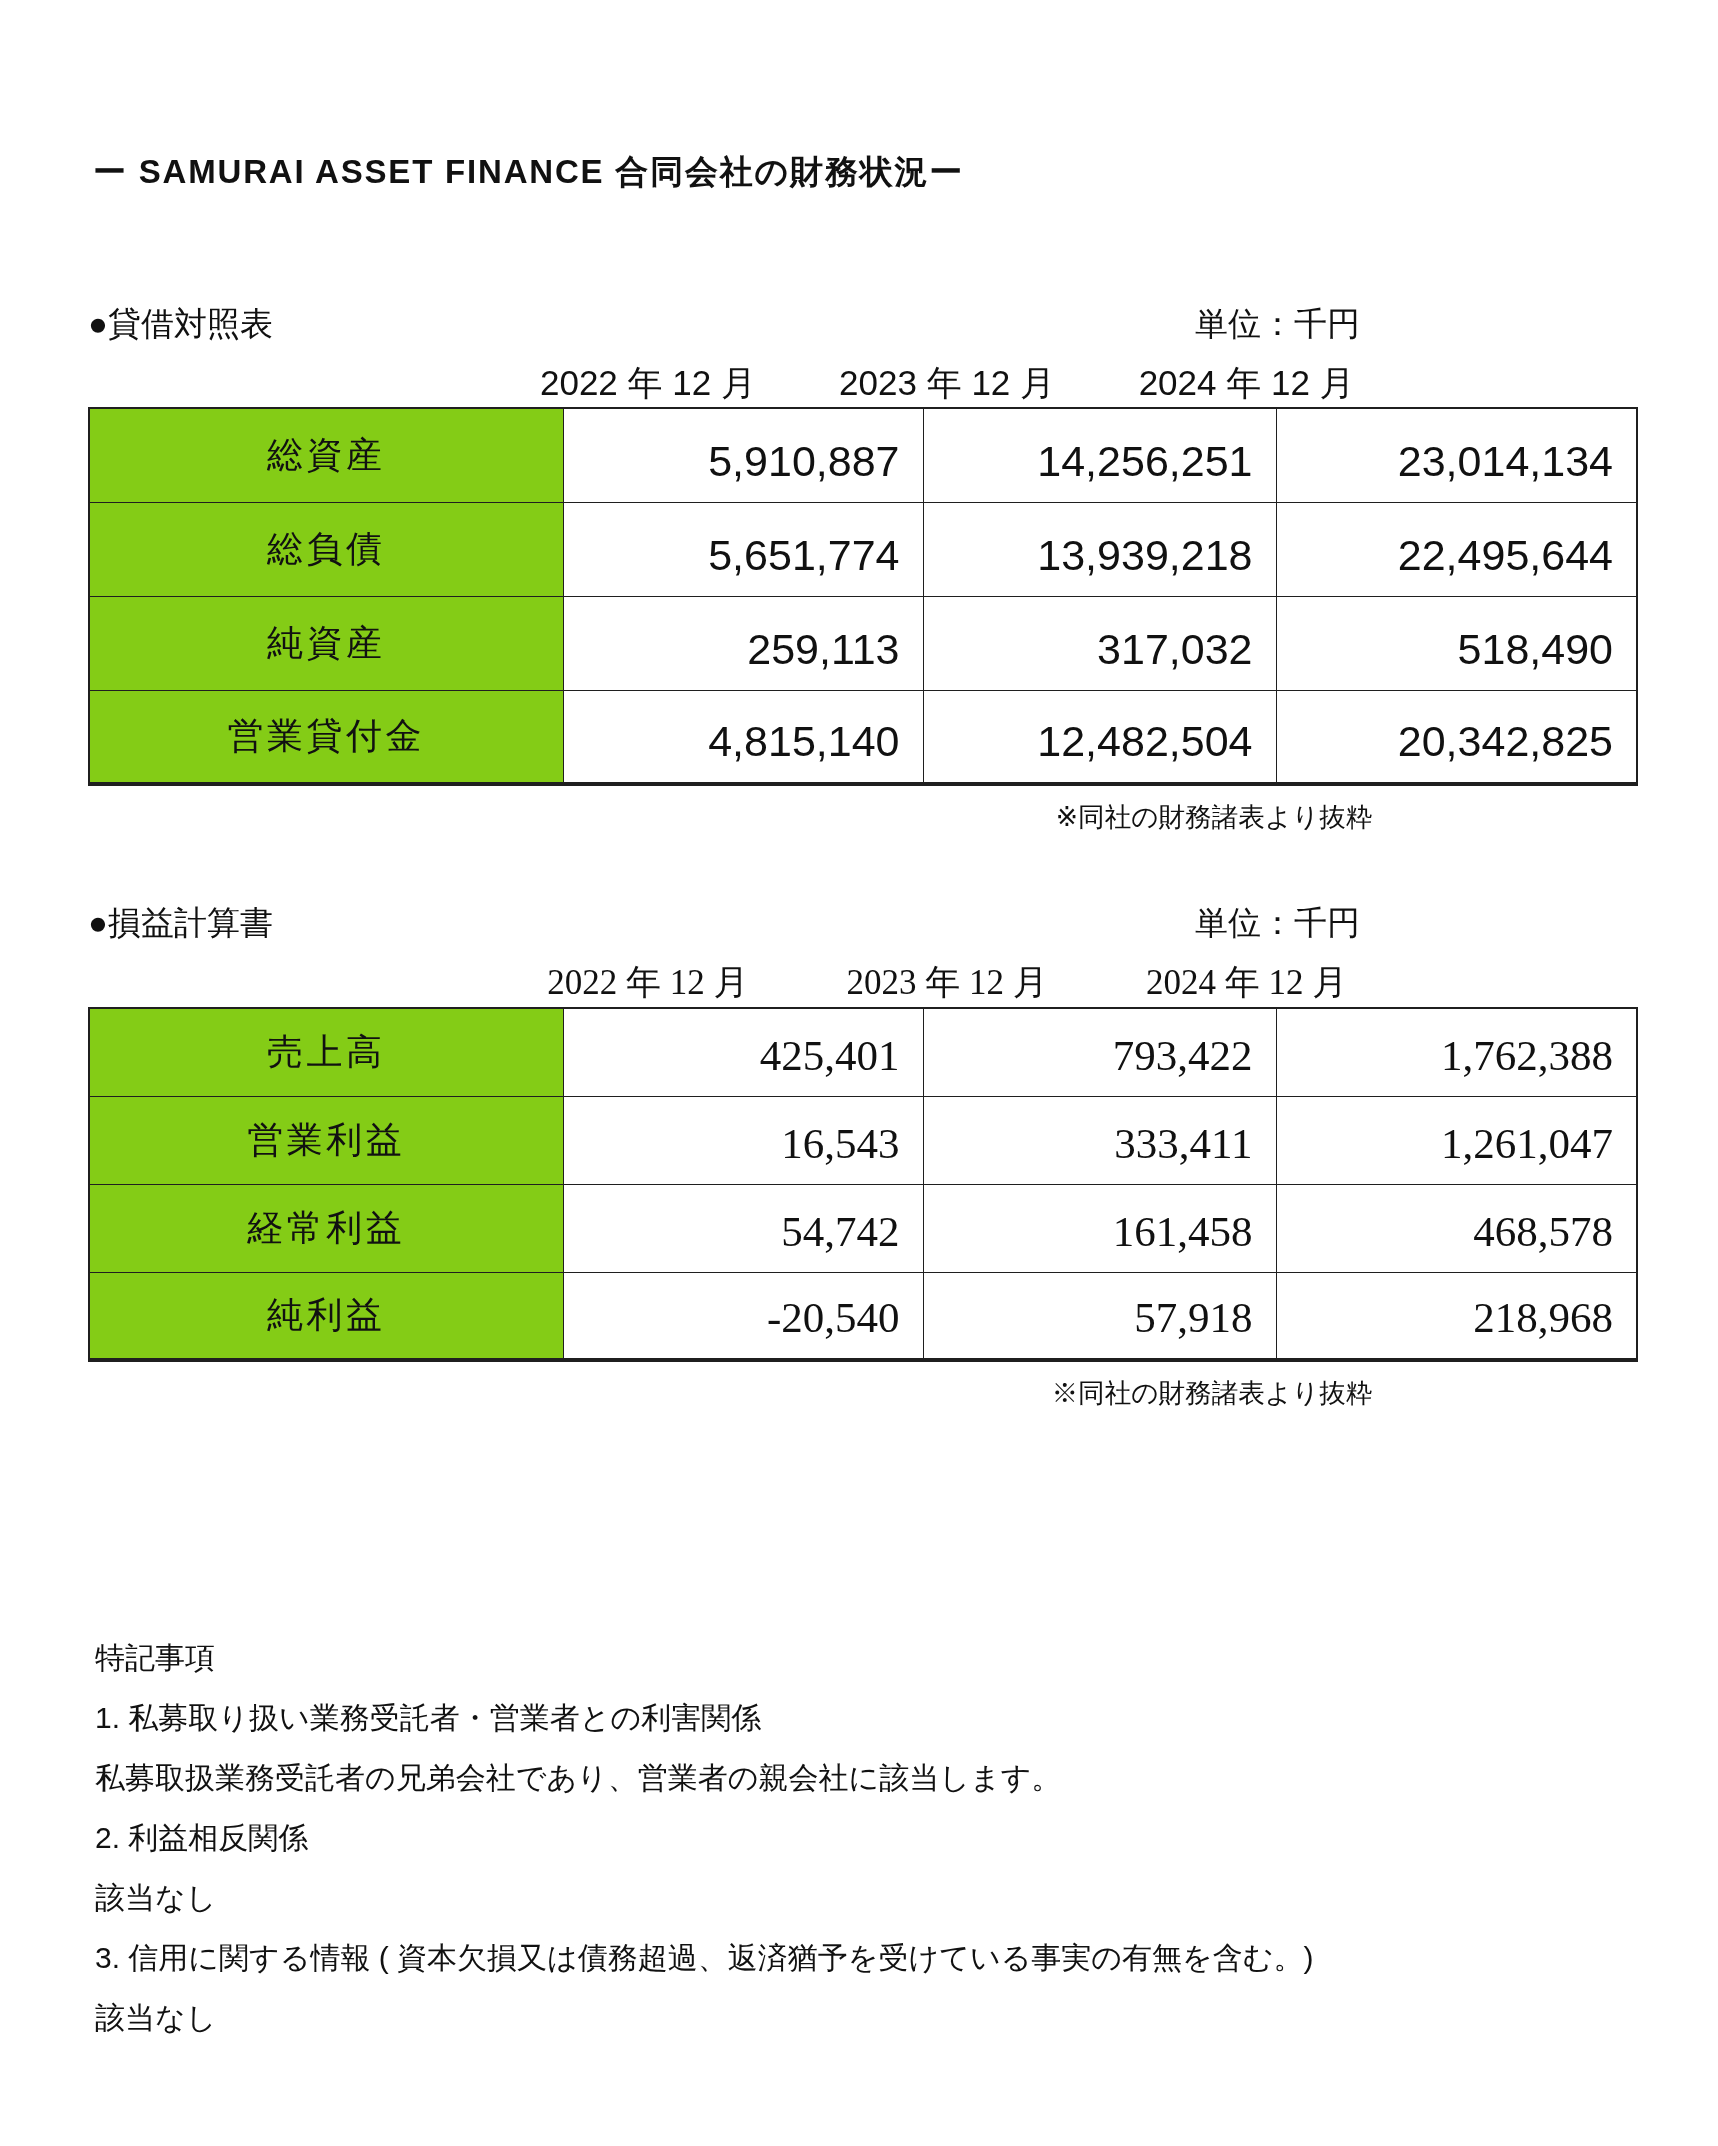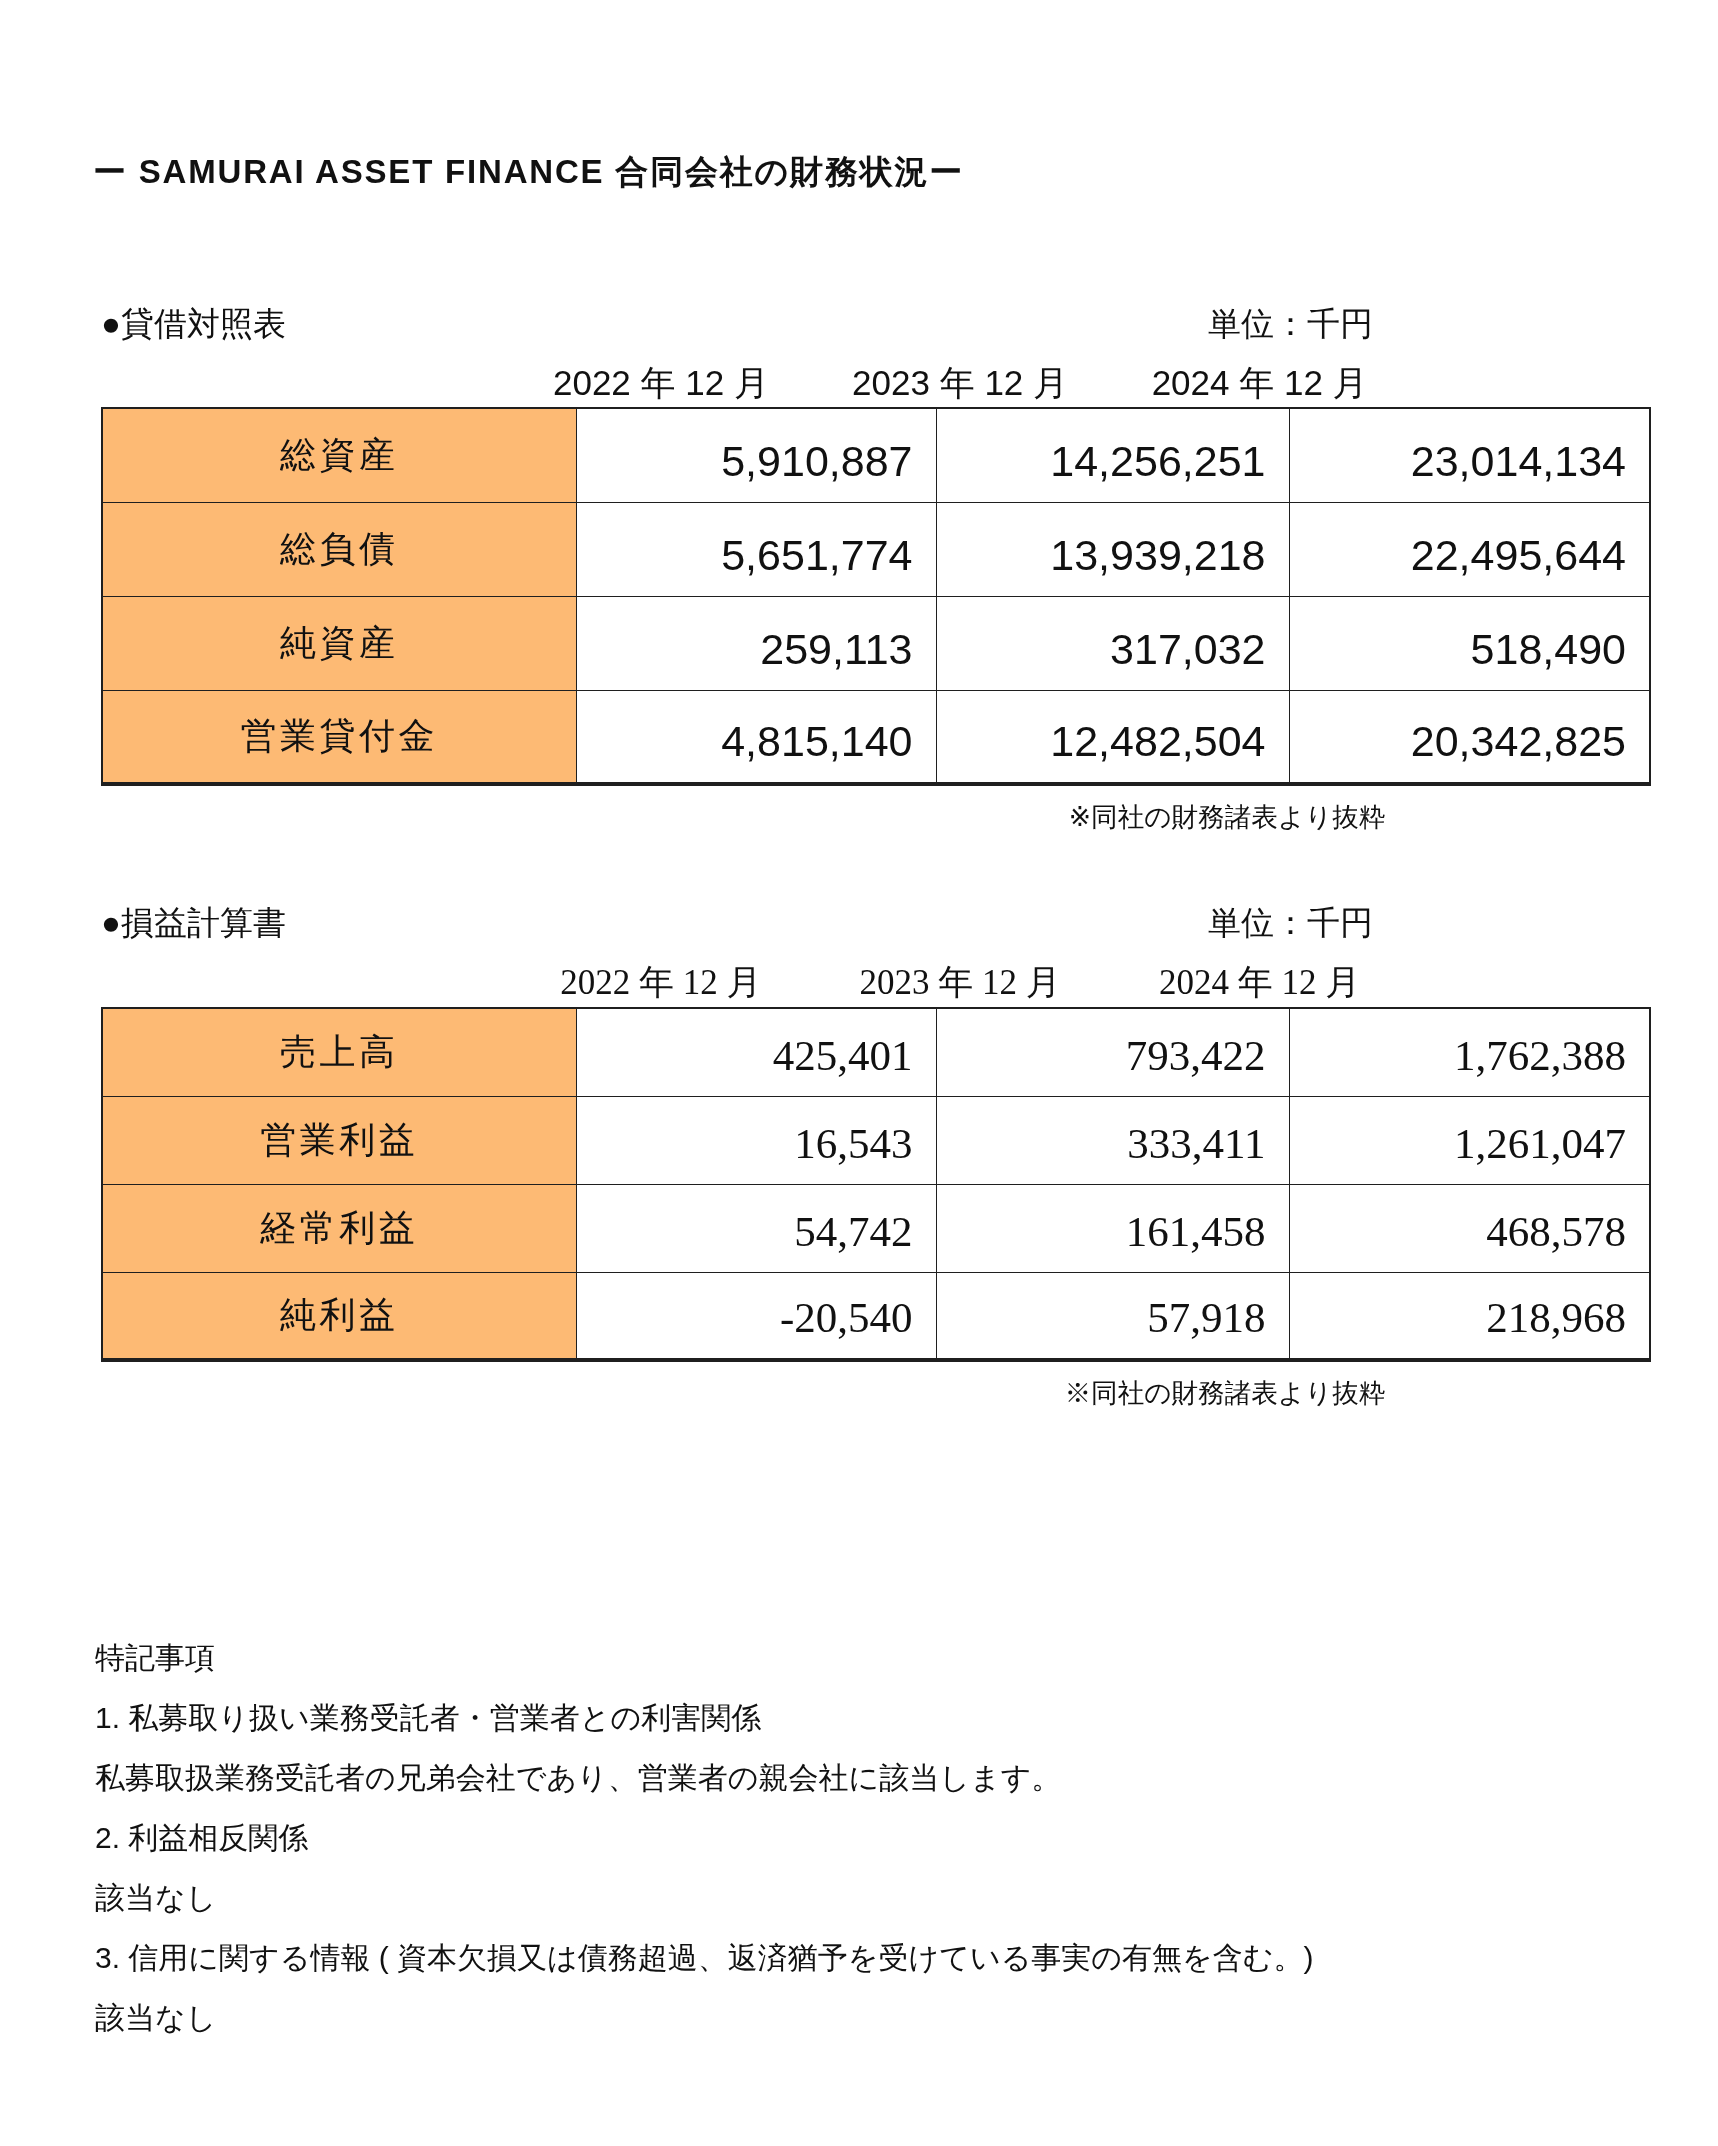--- a/index.html
+++ b/index.html
@@ -18,21 +18,21 @@
     left: 93px;
     top: 151px;
     font-size: 33px;
     line-height: 41px;
     letter-spacing: 1.8px;
     white-space: nowrap;
   }
 
   .fin-section {
     position: absolute;
-    left: 101px;
+    left: 88px;
     width: 1288px;
   }
   .fin-section.sec-balance { top: 305px; }
   .fin-section.sec-income  { top: 905px; font-family: Liberation Serif, serif; }
 
   .section-head {
     display: flex;
     justify-content: space-between;
     align-items: flex-start;
     font-size: 33px;
@@ -70,21 +70,21 @@
   table.fin-table col.v1  { width: 360px; }
   table.fin-table col.v2  { width: 353px; }
   table.fin-table col.v3  { width: 361px; }
 
   .sec-balance tr { height: 94px; }
   .sec-income  tr { height: 88px; }
 
   .fin-table th, .fin-table td { border: 1.8px solid #1f1f1f; }
 
   .fin-table th.row-label {
-    background: #fdba74;
+    background: #84cc16;
     font-size: 36px;
     font-weight: 400;
     text-align: center;
     vertical-align: middle;
     letter-spacing: 3.5px;
   }
   .fin-table td.val {
     background: #ffffff;
     font-size: 43px;
     text-align: right;

